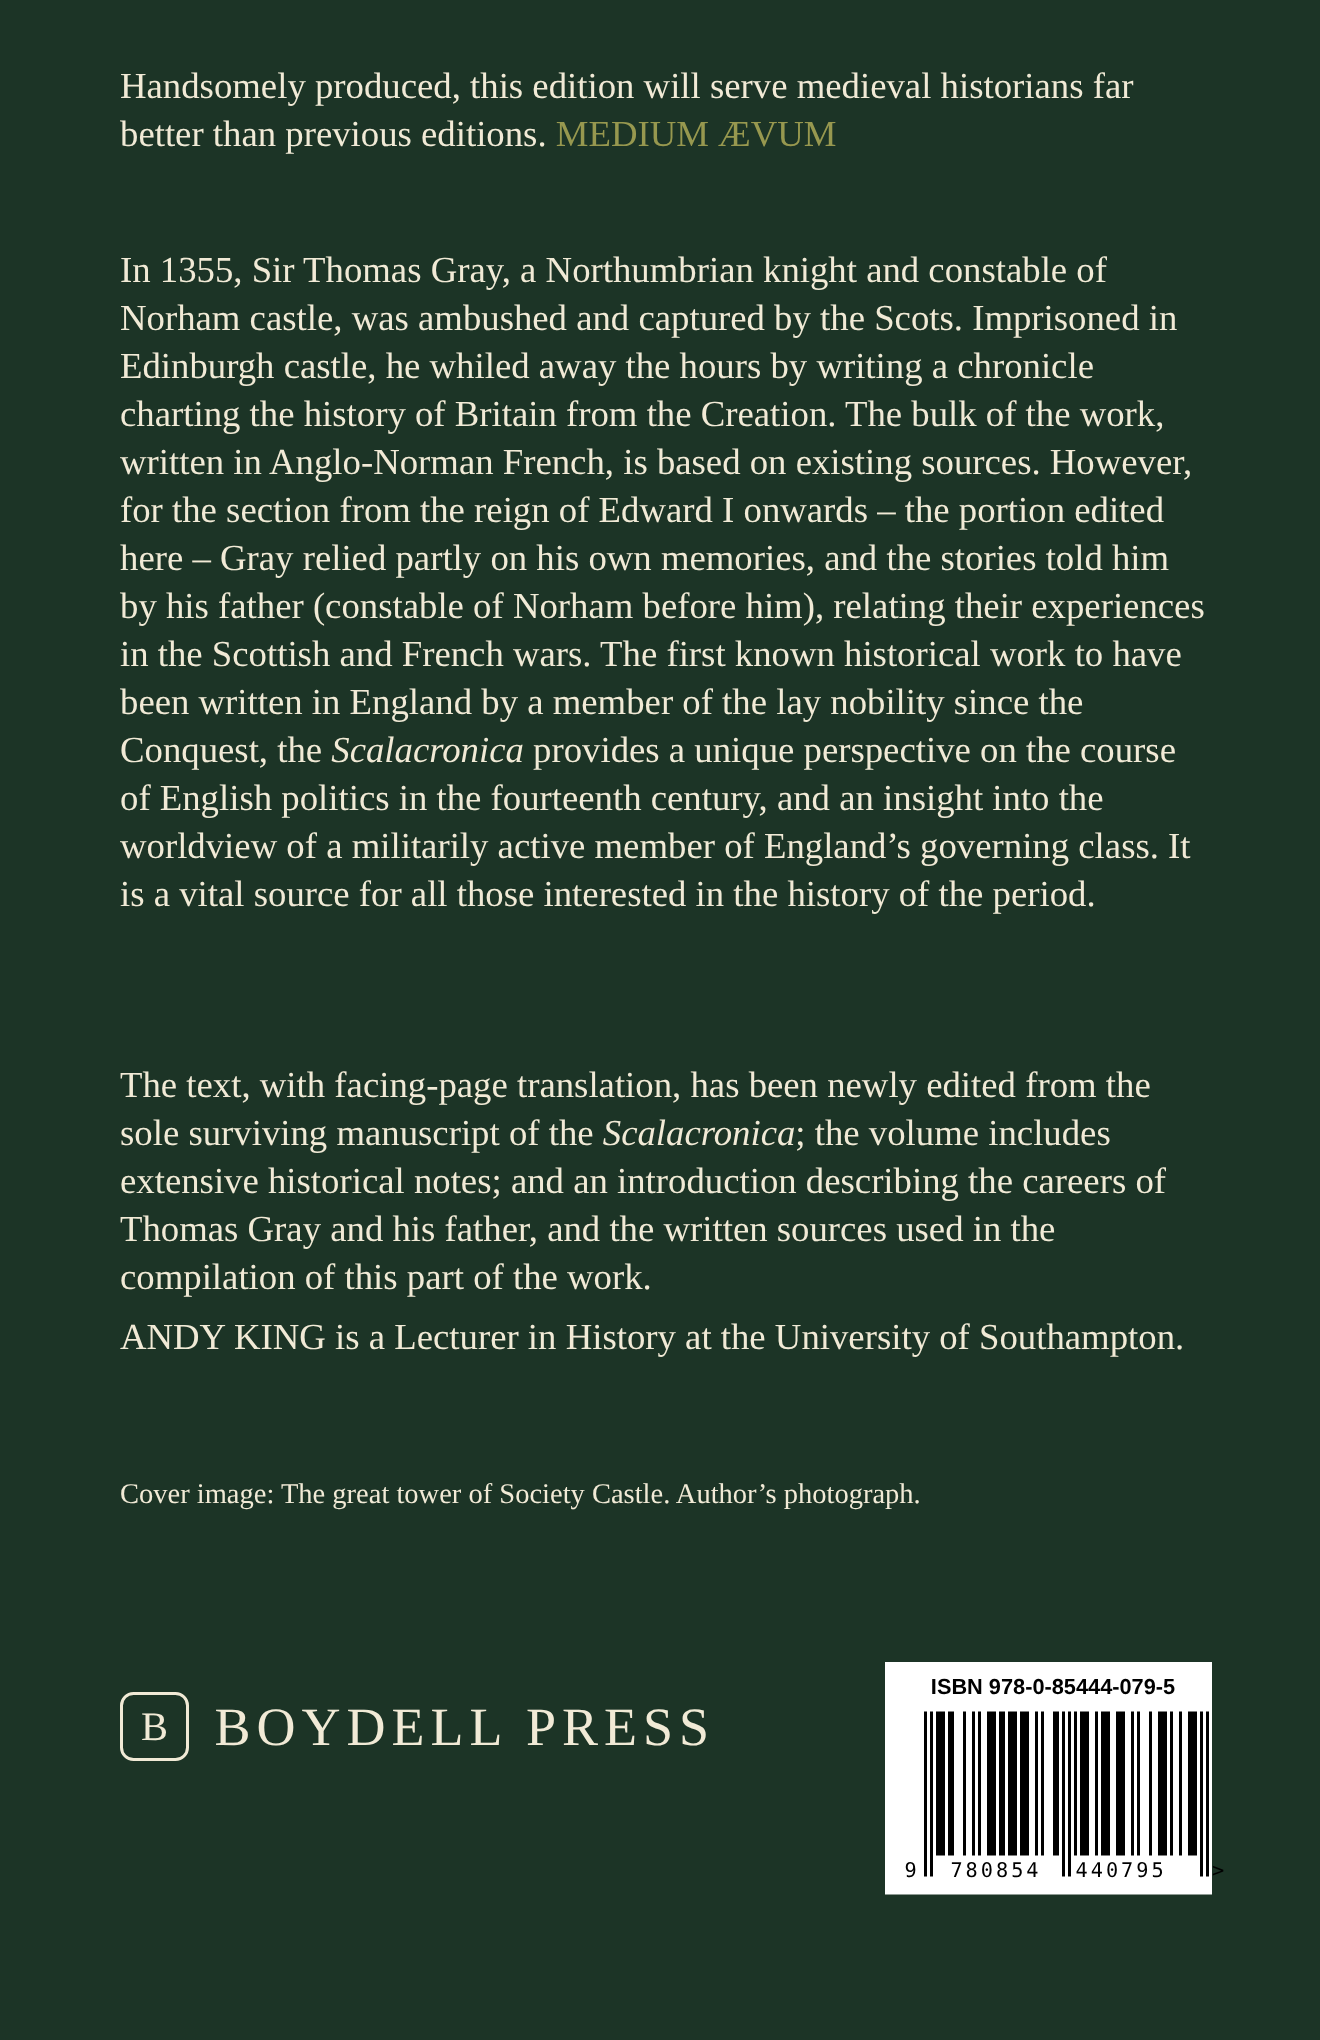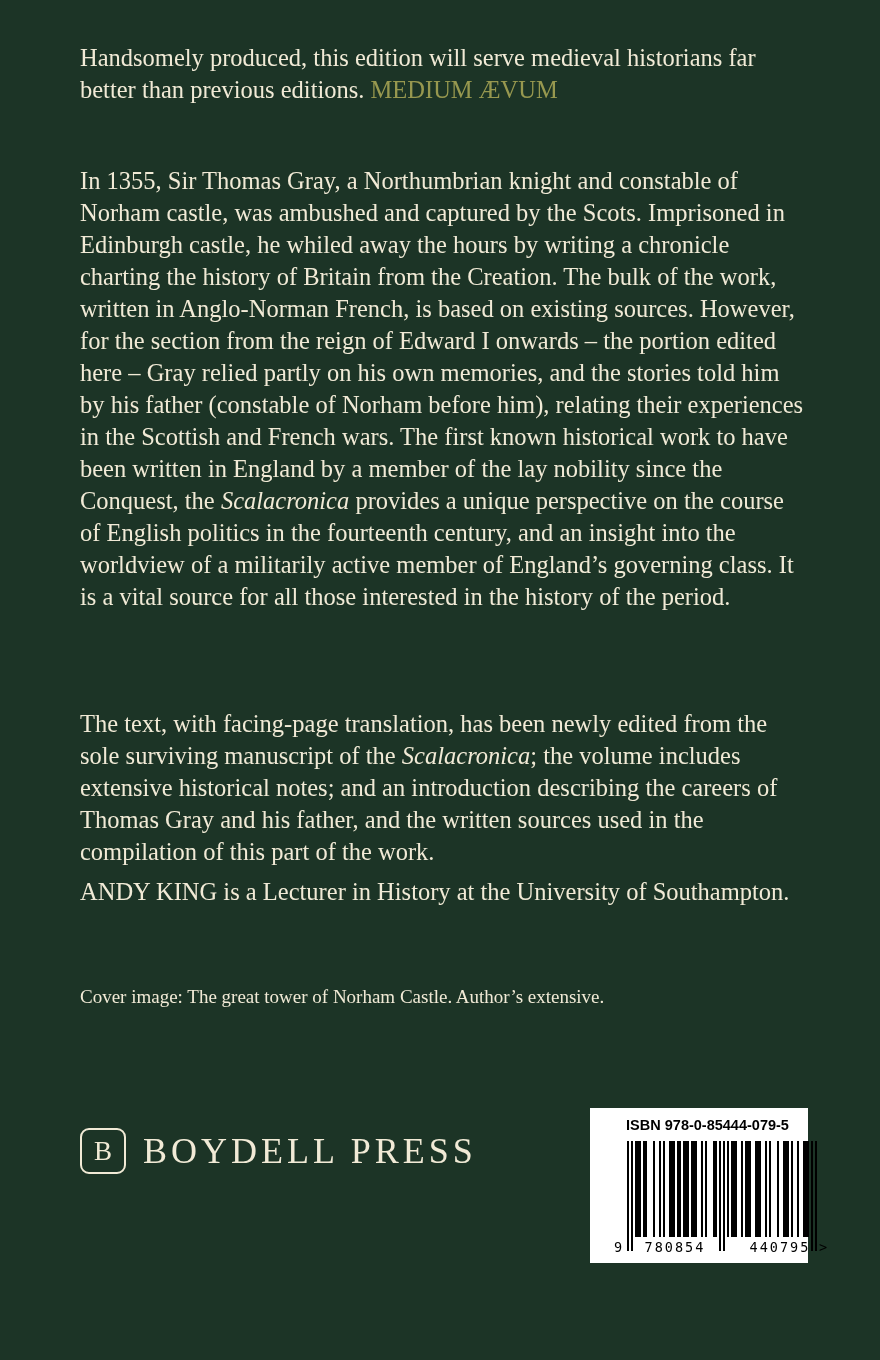--- a/index.html
+++ b/index.html
@@ -37,21 +37,21 @@
   }
   .barcode {
     position: absolute;
     left: 590px;
     top: 1108px;
     width: 218px;
   }
   .barcode-white {
     background: #ffffff;
     color: #000000;
-    padding: 9px 8px 8px 25px;
+    padding: 9px 8px 8px 14px;
   }
   .isbn {
     font-family: "Liberation Sans", "DejaVu Sans", sans-serif;
     font-weight: bold;
     font-size: 14.5px;
     text-align: center;
     margin-bottom: 8px;
     white-space: nowrap;
   }
   .bars {
@@ -66,21 +66,21 @@
     margin-left: 12px;
     width: 190px;
     height: 18px;
     margin-top: -14px;
     font-family: "DejaVu Sans Mono", monospace;
     font-size: 13.5px;
   }
   .digits span { position: absolute; top: 2px; }
   .d-first { left: -13px; }
   .d-left  { left: 7px;  width: 82px; text-align: center; letter-spacing: 2px; }
-  .d-right { left: 112px; width: 82px; text-align: center; letter-spacing: 2px; }
+  .d-right { left: 101px; width: 82px; letter-spacing: 2px; }
   .d-arrow { left: 192px; }
   .url-strip {
     background: #0d0d0d;
     color: #ffffff;
     height: 27px;
     line-height: 27px;
     text-align: center;
     font-family: "Liberation Sans", "DejaVu Sans", sans-serif;
     font-weight: bold;
     font-size: 14.5px;
@@ -92,21 +92,21 @@
 <div class="cover">
 
   <p class="block review"><span>Handsomely produced, this edition will serve medieval historians far better than previous editions. </span><span class="accent">MEDIUM ÆVUM</span></p>
 
   <p class="block synopsis"><span>In 1355, Sir Thomas Gray, a Northumbrian knight and constable of Norham castle, was ambushed and captured by the Scots. Imprisoned in Edinburgh castle, he whiled away the hours by writing a chronicle charting the history of Britain from the Creation. The bulk of the work, written in Anglo-Norman French, is based on existing sources. However, for the section from the reign of Edward I onwards – the portion edited here – Gray relied partly on his own memories, and the stories told him by his father (constable of Norham before him), relating their experiences in the Scottish and French wars. The first known historical work to have been written in England by a member of the lay nobility since the Conquest, the </span><i>Scalacronica</i><span> provides a unique perspective on the course of English politics in the fourteenth century, and an insight into the worldview of a militarily active member of England’s governing class. It is a vital source for all those interested in the history of the period.</span></p>
 
   <p class="block edition"><span>The text, with facing-page translation, has been newly edited from the sole surviving manuscript of the </span><i>Scalacronica</i><span>; the volume includes extensive historical notes; and an introduction describing the careers of Thomas Gray and his father, and the written sources used in the compilation of this part of the work.</span></p>
 
   <p class="block author"><span>ANDY KING</span><span> is a Lecturer in History at the University of Southampton.</span></p>
 
-  <p class="block credit">Cover image: The great tower of Norham Castle. Author’s extensive.</p>
+  <p class="block credit">Cover image: The great tower of Society Castle. Author’s photograph.</p>
 
 
   <div class="block logo-row">
     <span class="logo-box">
         <span>B</span>
       </span>
     <span class="press-name">BOYDELL PRESS</span>
   </div>
 
 

